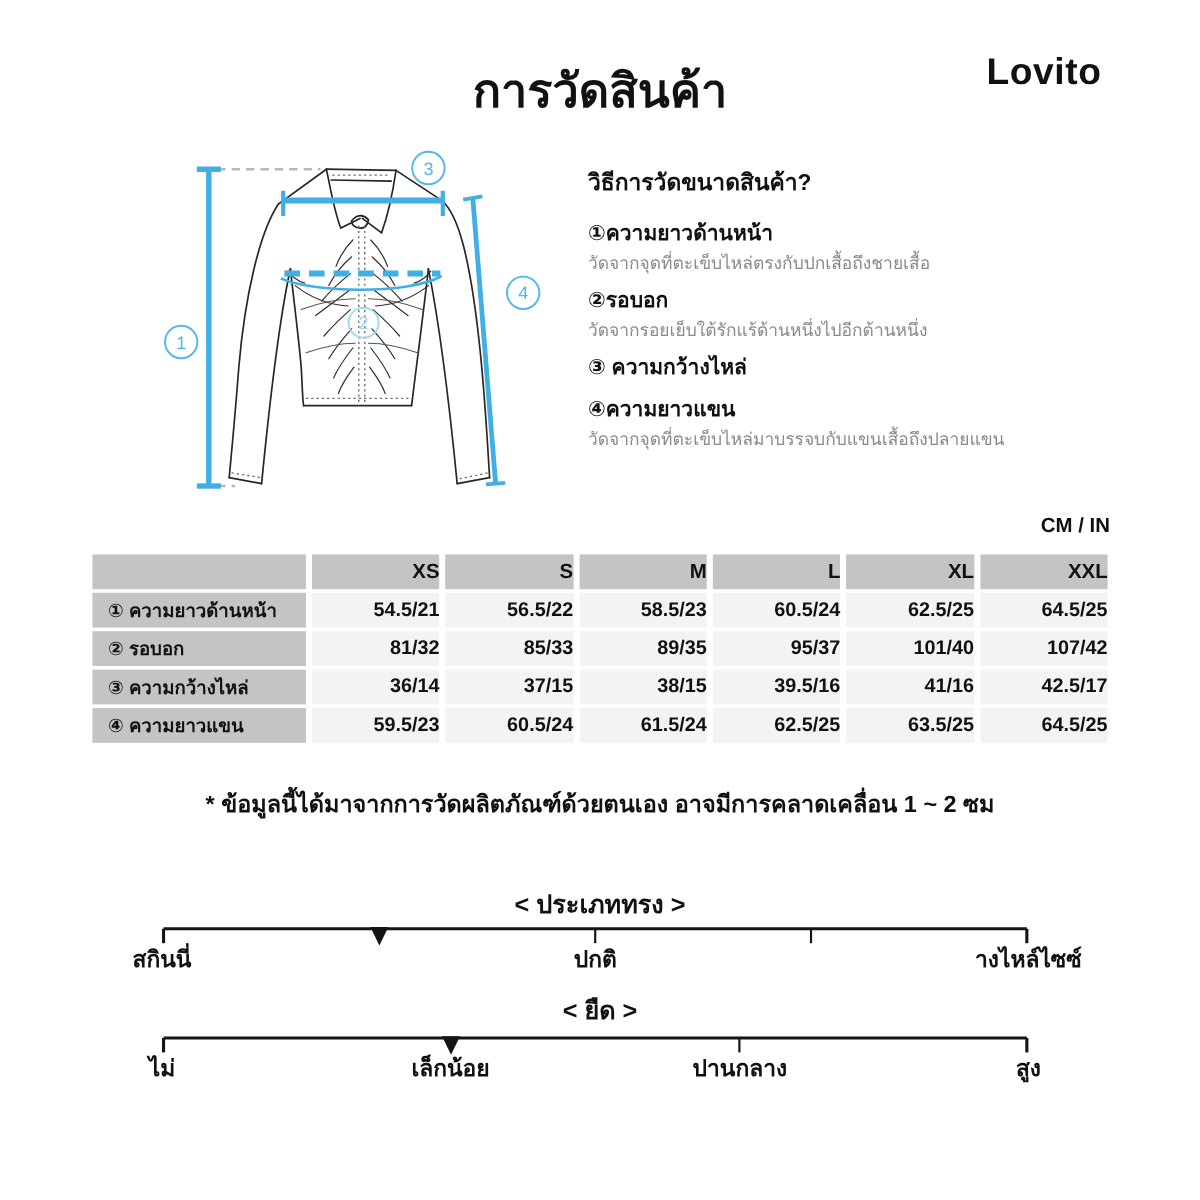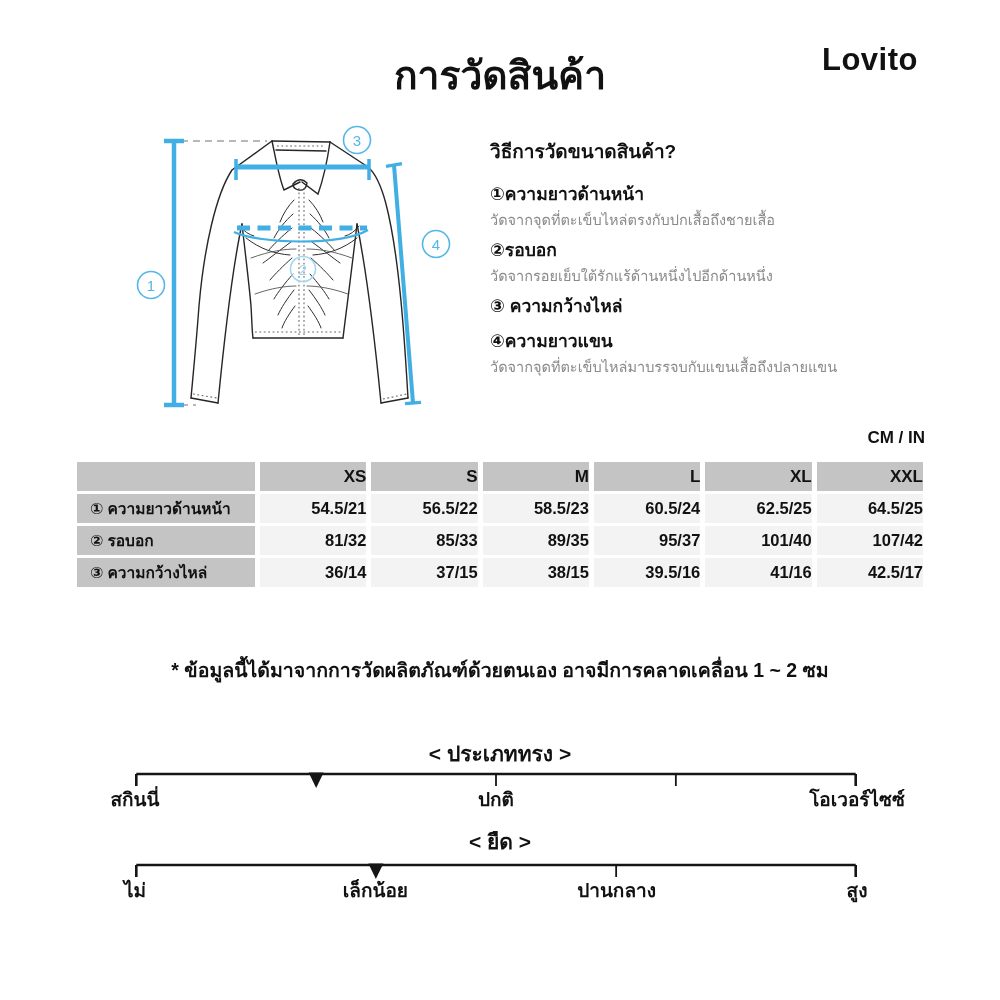--- a/index.html
+++ b/index.html
@@ -212,38 +212,47 @@
       </tr>
       <tr>
         <td class="rowlabel">③ ความกว้างไหล่</td>
         <td>36/14</td>
         <td>37/15</td>
         <td>38/15</td>
         <td>39.5/16</td>
         <td>41/16</td>
         <td>42.5/17</td>
       </tr>
+      <tr>
+        <td class="rowlabel">④ ความยาวแขน</td>
+        <td>59.5/23</td>
+        <td>60.5/24</td>
+        <td>61.5/24</td>
+        <td>62.5/25</td>
+        <td>63.5/25</td>
+        <td>64.5/25</td>
+      </tr>
     </tbody>
   </table>
 
   <div class="note">* ข้อมูลนี้ได้มาจากการวัดผลิตภัณฑ์ด้วยตนเอง อาจมีการคลาดเคลื่อน 1 ~ 2 ซม</div>
 
   <div class="scale-title" id="scale-title-0">&lt; ประเภททรง &gt;</div>
   <svg class="scale-svg" id="scale-svg-0" viewBox="0 0 722 22" xmlns="http://www.w3.org/2000/svg">
       <line x1="1.3" y1="4" x2="720.7" y2="4" stroke="#151515" stroke-width="2.6"></line>
       <line x1="1.3" y1="4" x2="1.3" y2="16" stroke="#151515" stroke-width="2.6"></line>
       <line x1="361" y1="4" x2="361" y2="16" stroke="#151515" stroke-width="1.8"></line>
       <line x1="540.8499999999999" y1="4" x2="540.8499999999999" y2="16" stroke="#151515" stroke-width="1.8"></line>
       <line x1="720.6999999999999" y1="4" x2="720.6999999999999" y2="16" stroke="#151515" stroke-width="2.6"></line>
       <polygon points="173.65,2.5 188.65,2.5 181.15,18" fill="#151515"></polygon>
     </svg>
   <div class="scale-labels labels-0">
     <span class="scale-label" style="left: 135px;">สกินนี่</span>
     <span class="scale-label" style="left: 496px;">ปกติ</span>
-    <span class="scale-label" style="left: 857px;">โอเวอร์ไซซ์</span>
+    <span class="scale-label" style="left: 857px;">างไหล์ไซซ์</span>
   </div>
 
   <div class="scale-title" id="scale-title-1">&lt; ยืด &gt;</div>
   <svg class="scale-svg" id="scale-svg-1" viewBox="0 0 722 22" xmlns="http://www.w3.org/2000/svg">
       <line x1="1.3" y1="4" x2="720.7" y2="4" stroke="#151515" stroke-width="2.6"></line>
       <line x1="1.3" y1="4" x2="1.3" y2="16" stroke="#151515" stroke-width="2.6"></line>
       <line x1="481.13980000000004" y1="4" x2="481.13980000000004" y2="16" stroke="#151515" stroke-width="1.8"></line>
       <line x1="720.6999999999999" y1="4" x2="720.6999999999999" y2="16" stroke="#151515" stroke-width="2.6"></line>
       <polygon points="233.36020000000002,2.5 248.36020000000002,2.5 240.86020000000002,18" fill="#151515"></polygon>
     </svg>

